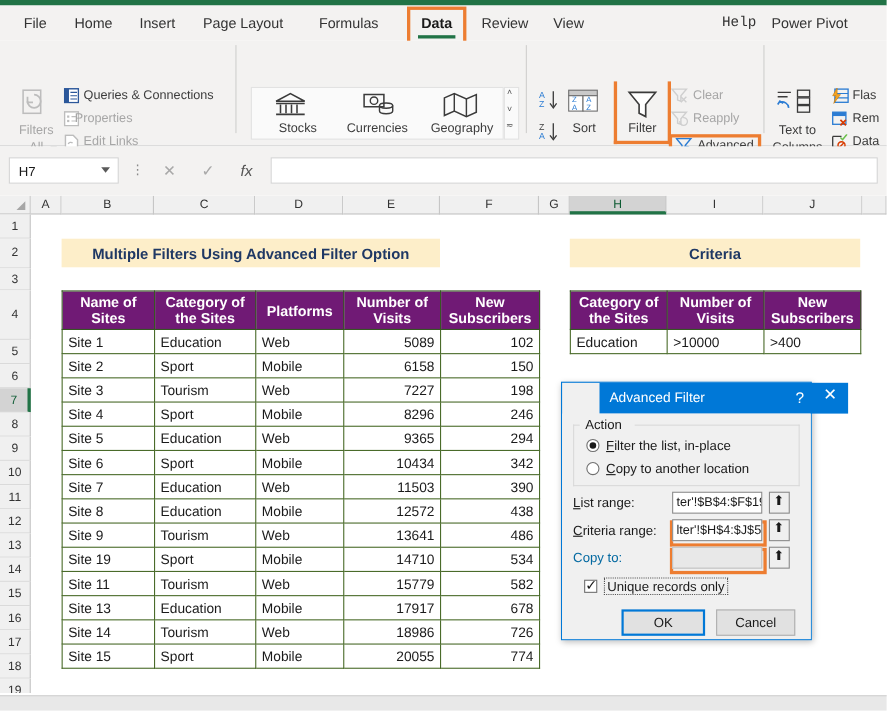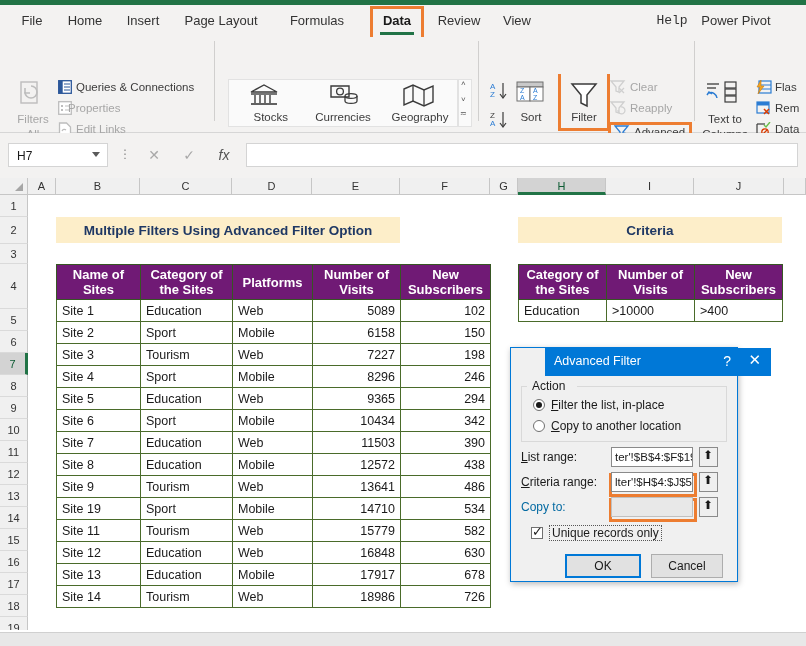--- a/index.html
+++ b/index.html
@@ -439,39 +439,39 @@
           <td class="num">534</td>
         </tr>
         <tr>
           <td>Site 11</td>
           <td>Tourism</td>
           <td>Web</td>
           <td class="num">15779</td>
           <td class="num">582</td>
         </tr>
         <tr>
-          <td>Site 12</td>
-          <td>Education</td>
-          <td>Web</td>
-          <td class="num">16848</td>
-          <td class="num">630</td>
-        </tr>
-        <tr>
           <td>Site 13</td>
           <td>Education</td>
           <td>Mobile</td>
           <td class="num">17917</td>
           <td class="num">678</td>
         </tr>
         <tr>
           <td>Site 14</td>
           <td>Tourism</td>
           <td>Web</td>
           <td class="num">18986</td>
           <td class="num">726</td>
+        </tr>
+        <tr>
+          <td>Site 15</td>
+          <td>Sport</td>
+          <td>Mobile</td>
+          <td class="num">20055</td>
+          <td class="num">774</td>
         </tr>
       </tbody>
   </table>
 
   <table class="tbl" style="left:518px;top:86px;width:264px;">
     <colgroup>
         <col style="width:88px">
         <col style="width:88px">
         <col style="width:88px">
       </colgroup>

